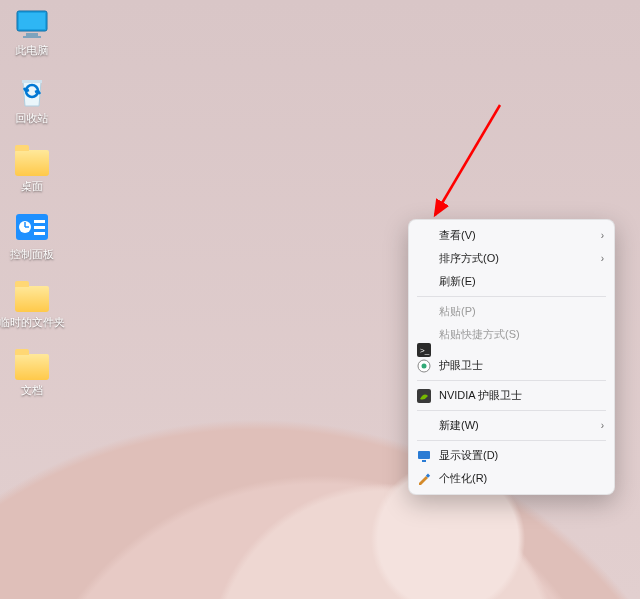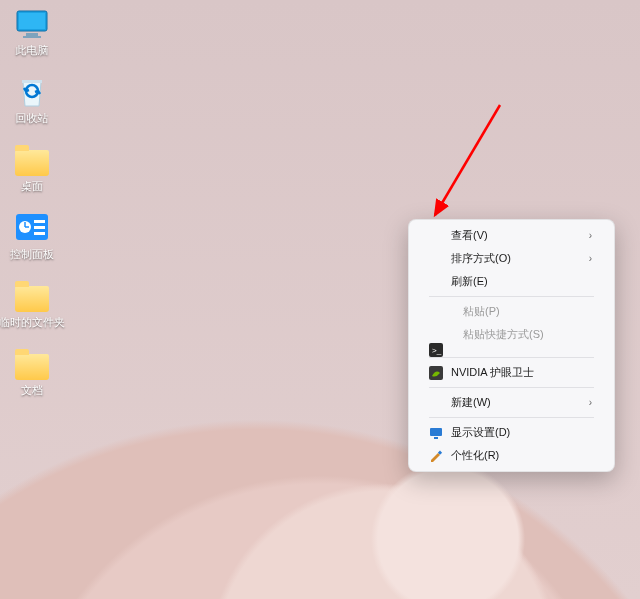--- a/index.html
+++ b/index.html
@@ -71,32 +71,32 @@
   
   .ctx {
     position: absolute;
     left: 408px;
     top: 219px;
     width: 207px;
     background: #f7f7f9;
     border: 1px solid rgba(0,0,0,.08);
     border-radius: 8px;
     box-shadow: 0 8px 24px rgba(0,0,0,.25);
-    padding: 4px 12px;
+    padding: 4px 0;
     font-size: 11px;
     color: #1a1a1a;
   }
   .mi {
     display: flex;
     align-items: center;
     padding: 4px 14px 4px 30px;
     position: relative;
     cursor: pointer;
   }
-  .mi.disabled { color: #9a9a9a; cursor: default; margin-left: 12px; }
+  .mi.disabled { color: #9a9a9a; cursor: default; }
   .mi .chev {
     position: absolute;
     right: 10px;
     font-size: 10px;
     color: #6a6a6a;
   }
   .mi .ico {
     position: absolute;
     left: 8px;
     width: 14px; height: 14px;
@@ -219,20 +219,29 @@
     <span>粘贴快捷方式(S)</span>
   </div>
   <div class="mi">
     <span class="ico">
       <svg width="14" height="14">
           <rect width="14" height="14" rx="2" fill="#2b2b2b"></rect>
           <text x="3" y="10" font-size="8" fill="#fff">&gt;_</text>
         </svg>
     </span>
   </div>
+  <div class="mi">
+    <span class="ico">
+      <svg width="14" height="14">
+          <circle cx="7" cy="7" r="6" fill="#fff" stroke="#888"></circle>
+          <circle cx="7" cy="7" r="2.5" fill="#3a7"></circle>
+        </svg>
+    </span>
+    <span>护眼卫士</span>
+  </div>
 
   <div class="sep"></div>
 
   <div class="mi">
     <span class="ico">
       <svg width="14" height="14">
           <rect width="14" height="14" rx="2" fill="#3a3a3a"></rect>
           <path d="M3 10 Q7 3 11 7 Q7 12 3 10" fill="#76b900"></path>
         </svg>
     </span>

